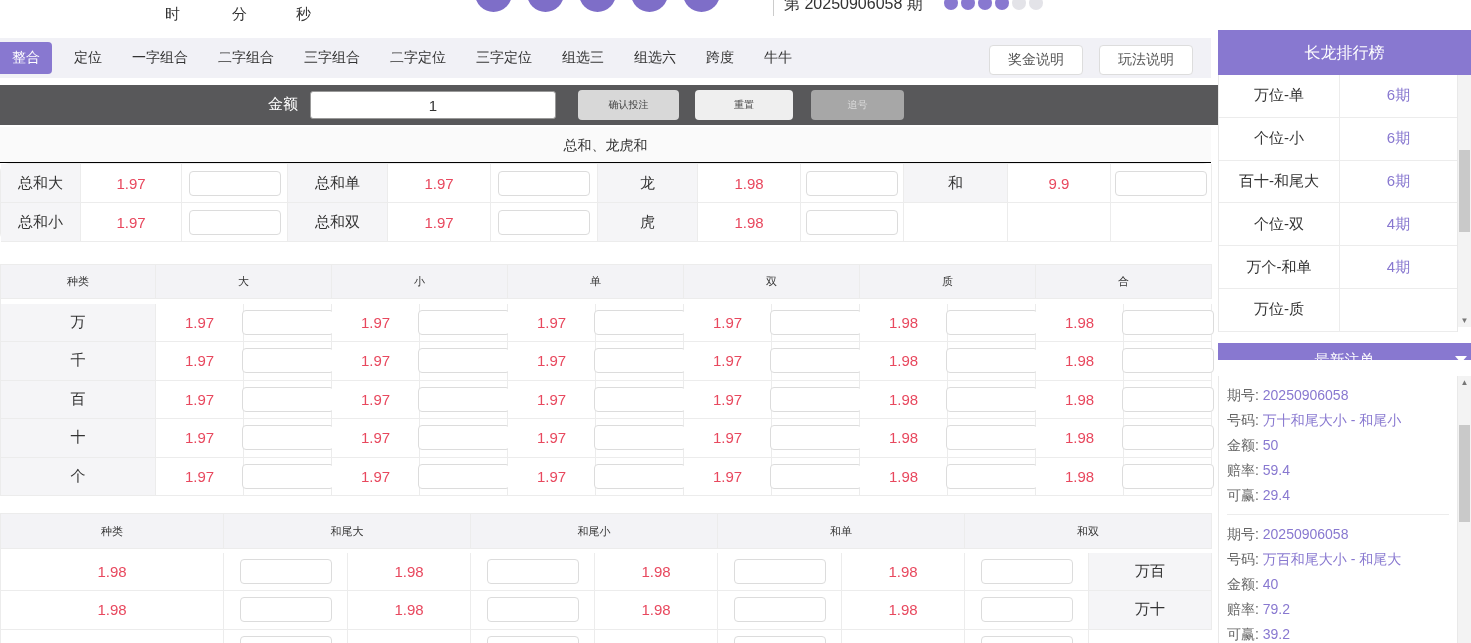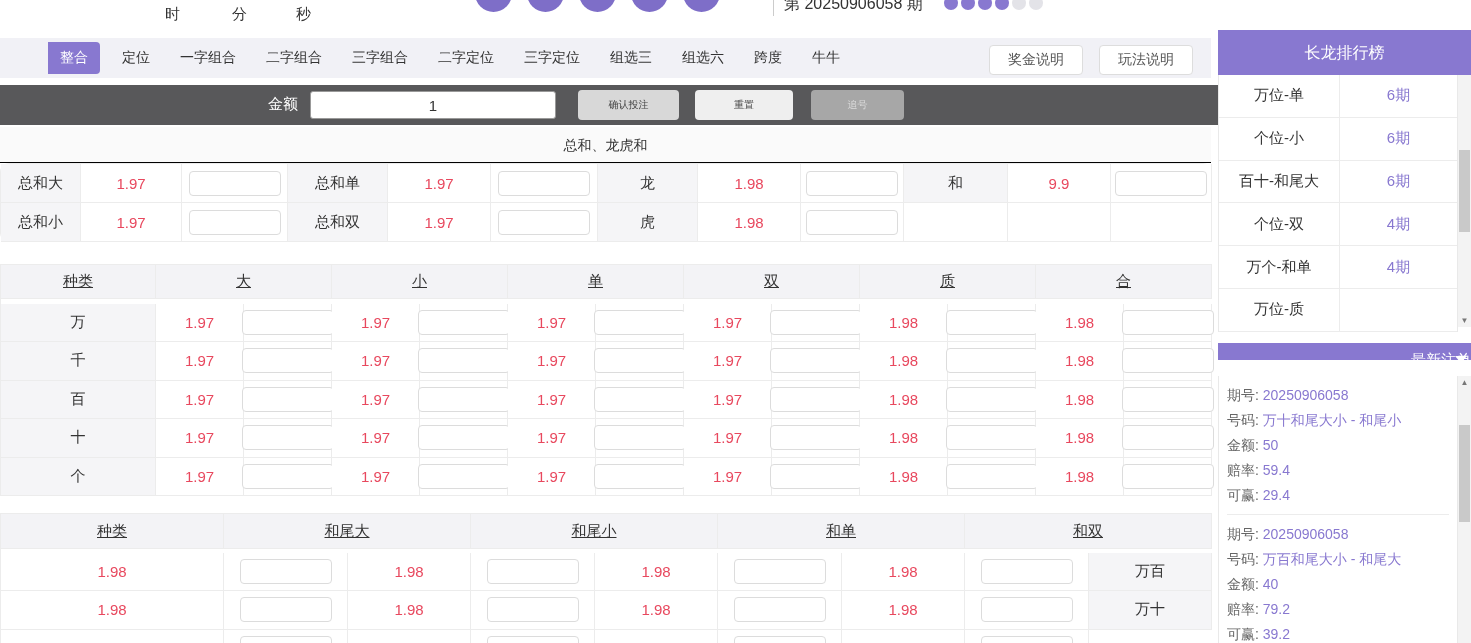--- a/index.html
+++ b/index.html
@@ -11,21 +11,21 @@
   .clock-label { position:absolute; top:5px; font-size:15px; color:#333; }
   .clock-hour { left:165px; } .clock-min { left:232px; } .clock-sec { left:296px; }
   .ball { position:absolute; top:-25px; width:37px; height:37px; border-radius:50%; background:#7e6ec8; }
   .hdr-divider { position:absolute; left:773px; top:0; width:1px; height:16px; background:#ccc; }
   .period-text { position:absolute; left:784px; top:-6px; font-size:16px; color:#333; white-space:nowrap; }
   .period-dots { position:absolute; left:944px; top:-4px; display:flex; gap:3px; }
   .pdot { width:14px; height:14px; border-radius:50%; }
 
   
   .tab-bar { position:absolute; top:38px; left:0; width:1211px; height:40px;
-    background:#f1f1f6; display:flex; align-items:center;padding-left:48px; }
+    background:#f1f1f6; display:flex; align-items:center; }
   .tab { font-size:14px; color:#333; margin-right:30px; cursor:pointer; white-space:nowrap; }
   .tab.active { background:#8878d0; color:#fff; padding:7px 12px; border-radius:0 4px 4px 0; margin-right:22px; }
   .tab-btns { position:absolute; right:18px; top:7px; display:flex; gap:16px; }
   .tab-btn { background:#fff; border:1px solid #ddd; border-radius:4px; color:#555;
     font-size:14px; padding:5px 18px; cursor:pointer; }
 
   
   .dark-bar { position:absolute; top:85px; left:0; width:1307px; height:40px; background:#58585a; }
   .amount-label { position:absolute; left:268px; top:10px; color:#fff; font-size:15px; }
   .amount-input { position:absolute; left:310px; top:6px; width:246px; height:28px;
@@ -39,35 +39,35 @@
   
   .section-title { position:absolute; top:127px; left:0; width:1211px; height:36px;
     background:#fafafa; border-bottom:1px solid #000000; text-align:center; line-height:36px;
     font-size:14px; color:#333; }
 
   
   .grid { position:absolute; left:0; display:grid; border-top:1px solid #ececec; border-left:1px solid #ececec; }
   .cell { border-right:1px solid #ececec; border-bottom:1px solid #ececec;
     display:flex; align-items:center; justify-content:center; background:#fff; }
   .cell.lbl  { background:#f5f5f7; font-size:15px; color:#333; }
-  .cell.head { background:#f3f3f6; font-size:15px; color:#333;text-decoration:underline; }
+  .cell.head { background:#f3f3f6; font-size:11px; color:#333; }
   .cell.odds { color:#e8485e; font-size:15px; }
   .cell.blank { background:#fff; }
   .bet-input { width:92px; height:25px; border:1px solid #dcdcdc; border-radius:4px; background:#fff; }
   .t1 { top:163px; grid-template-columns:80px 101px 106px 100px 103px 107px 100px 103px 103px 104px 103px 101px; grid-auto-rows:39px;border-radius:9px; }
   .t2 { top:264px; grid-template-columns:155px repeat(12,88px); grid-auto-rows:38.5px; }
   .t2 .cell.head2 { grid-column:span 2; }
   .t3 { top:513px; grid-template-columns:223px 124px 123px 124px 123px 124px 123px 124px 123px; grid-auto-rows:38.5px; height:130px; overflow:hidden; }
   .hd34 { height:34px !important; } .hd35 { height:35px !important; }
 
   
   .sb-title { position:absolute; left:1218px; width:253px; background:#8878d0; color:#fff;
     text-align:center; font-size:16px; }
   .dragon-title { top:30px; height:45px; line-height:45px; }
-  .bets-title { top:343px; height:17px; line-height:33px; font-size:15px;text-align:right; }
+  .bets-title { top:343px; height:17px; line-height:33px; font-size:15px; }
   .bets-caret { position:absolute; right:4px; top:13px; width:0; height:0;
     border-left:6px solid transparent; border-right:6px solid transparent; border-top:7px solid #fff; }
   .dragon-body { position:absolute; left:1218px; top:75px; width:240px; height:257px;
     border-left:1px solid #e9e9e9; border-right:1px solid #e9e9e9; overflow:hidden; background:#fff; }
   .drow { display:flex; height:42.8px; border-bottom:1px solid #ececec; }
   .dname { width:121px; border-right:1px solid #ececec; display:flex; align-items:center;
     justify-content:center; font-size:15px; color:#333; }
   .dper { flex:1; display:flex; align-items:center; justify-content:center; font-size:15px; color:#8878d0; }
   .scroll-track { position:absolute; width:13px; background:#f3f3f3; }
   .scroll-thumb { position:absolute; left:1px; width:11px; background:#c9c9c9; }

